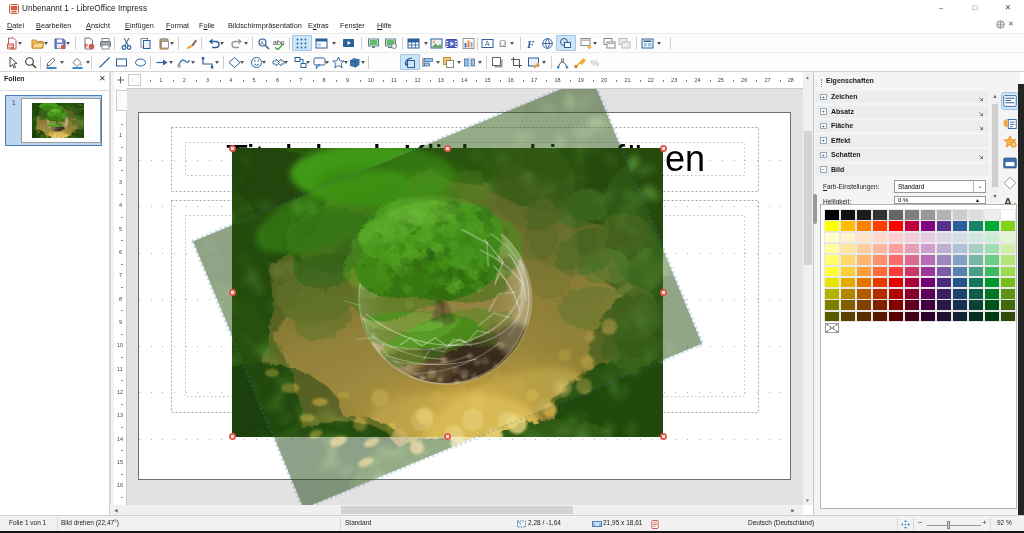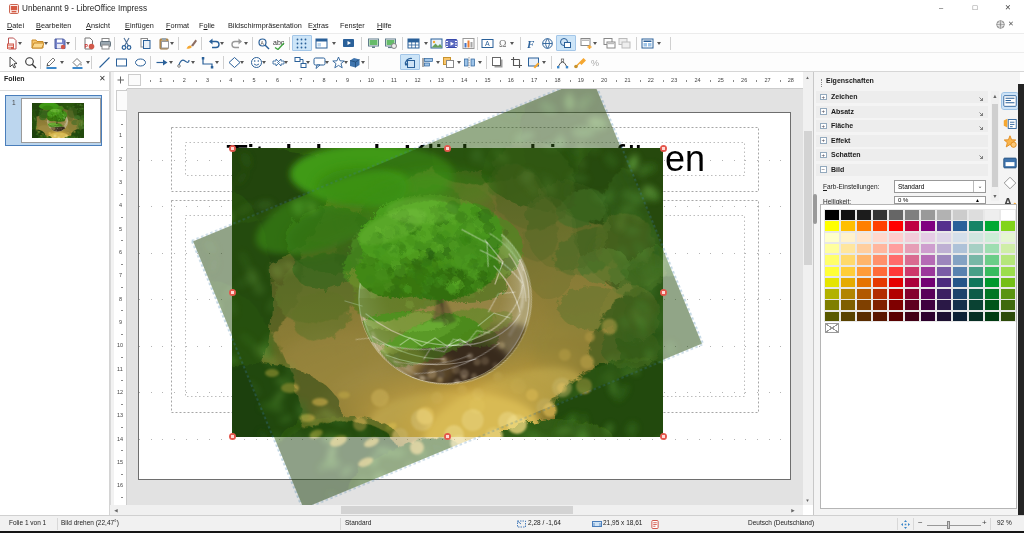--- a/index.html
+++ b/index.html
@@ -472,21 +472,21 @@
 
 </defs>
 </svg>
 
 <div id="titlebar" class="abs">
  <svg class="abs" style="left:9px;top:3.5px" width="10" height="10" viewBox="0 0 10 10">
       <rect x="0.5" y="0.5" width="9" height="9" rx="1.2" fill="#fdf1ee" stroke="#cc6652"></rect>
       <rect x="1.8" y="2" width="6.4" height="4.2" fill="#d65a43"></rect>
       <rect x="2.6" y="7" width="4.8" height="1.4" fill="#d65a43"></rect>
     </svg>
- <div class="abs ttext">Unbenannt 9 - LibreOffice Impress</div>
+ <div class="abs ttext">Unbenannt 1 - LibreOffice Impress</div>
  <div class="abs winbtn" style="left:936px">–</div>
  <div class="abs winbtn" style="left:970px">□</div>
  <div class="abs winbtn" style="left:1003px">✕</div>
 </div>
 
 <div id="menubar" class="abs">
  <div class="mi abs" style="left:7px"><u>D</u>atei</div>
  <div class="mi abs" style="left:36px"><u>B</u>earbeiten</div>
  <div class="mi abs" style="left:86px"><u>A</u>nsicht</div>
  <div class="mi abs" style="left:125px"><u>E</u>infügen</div>

